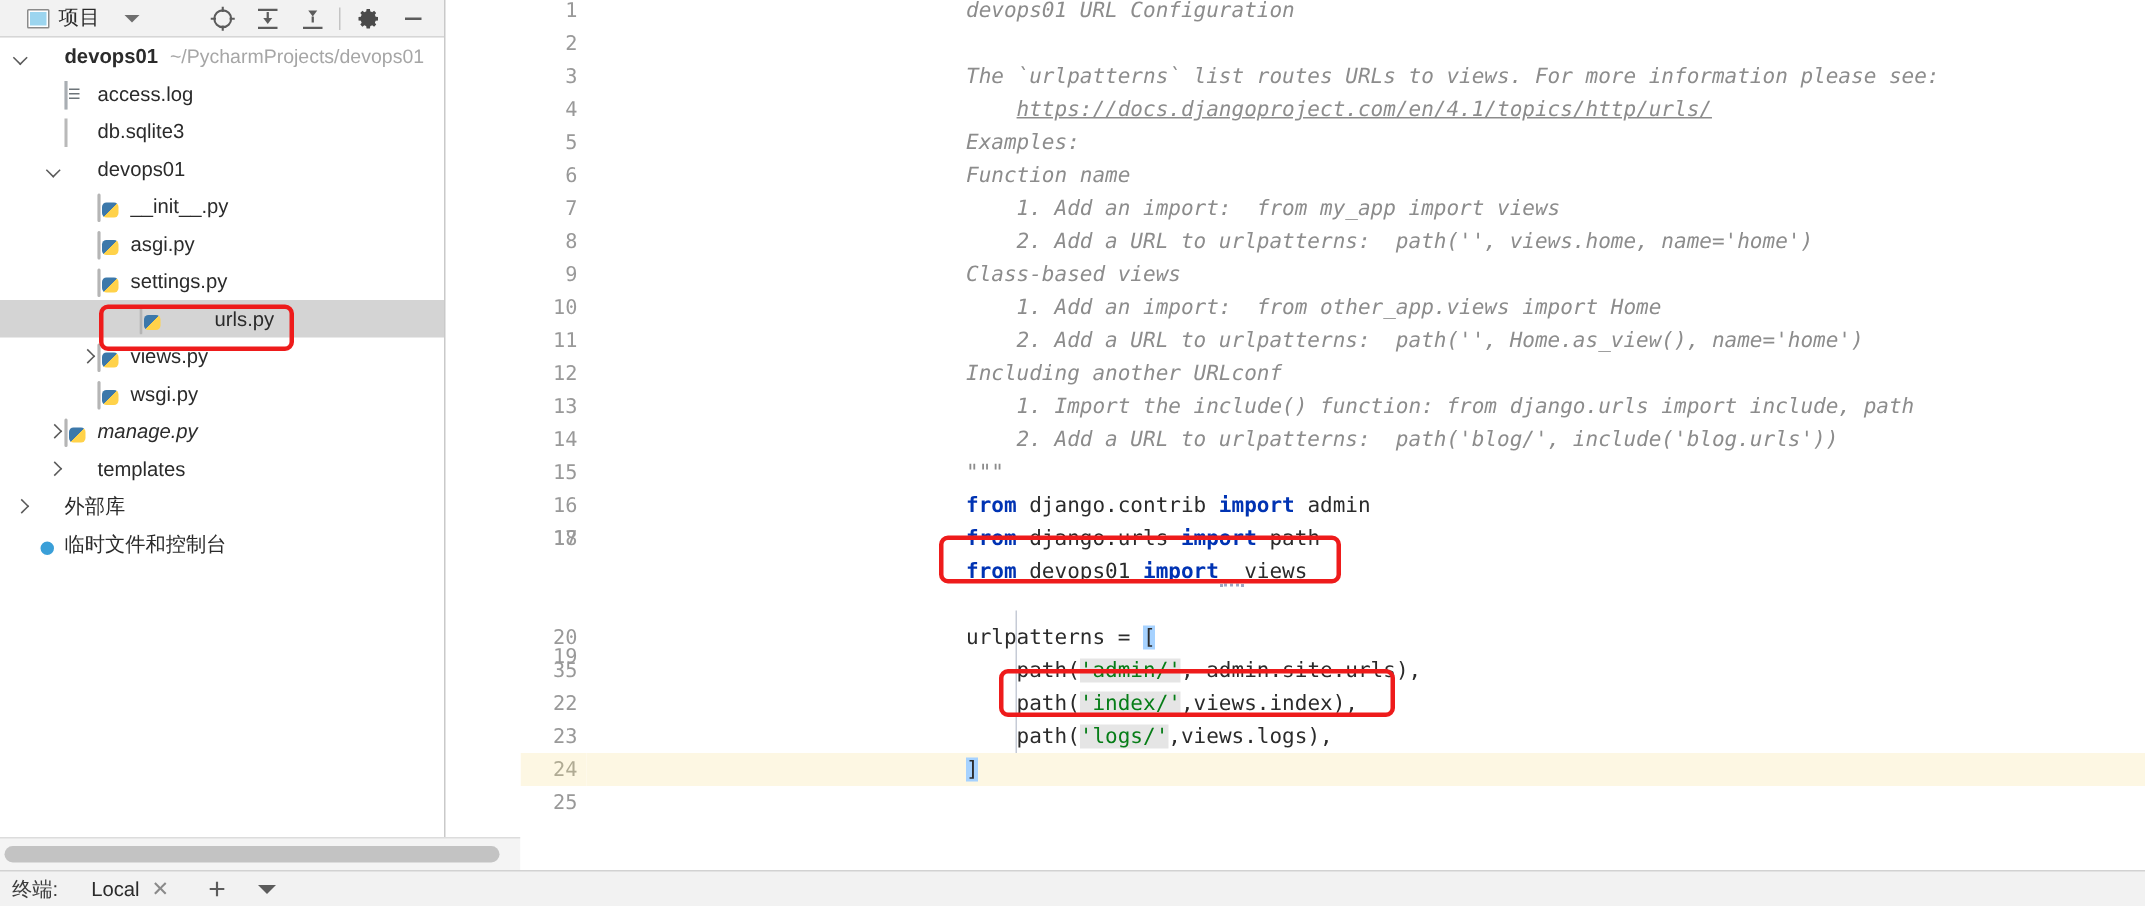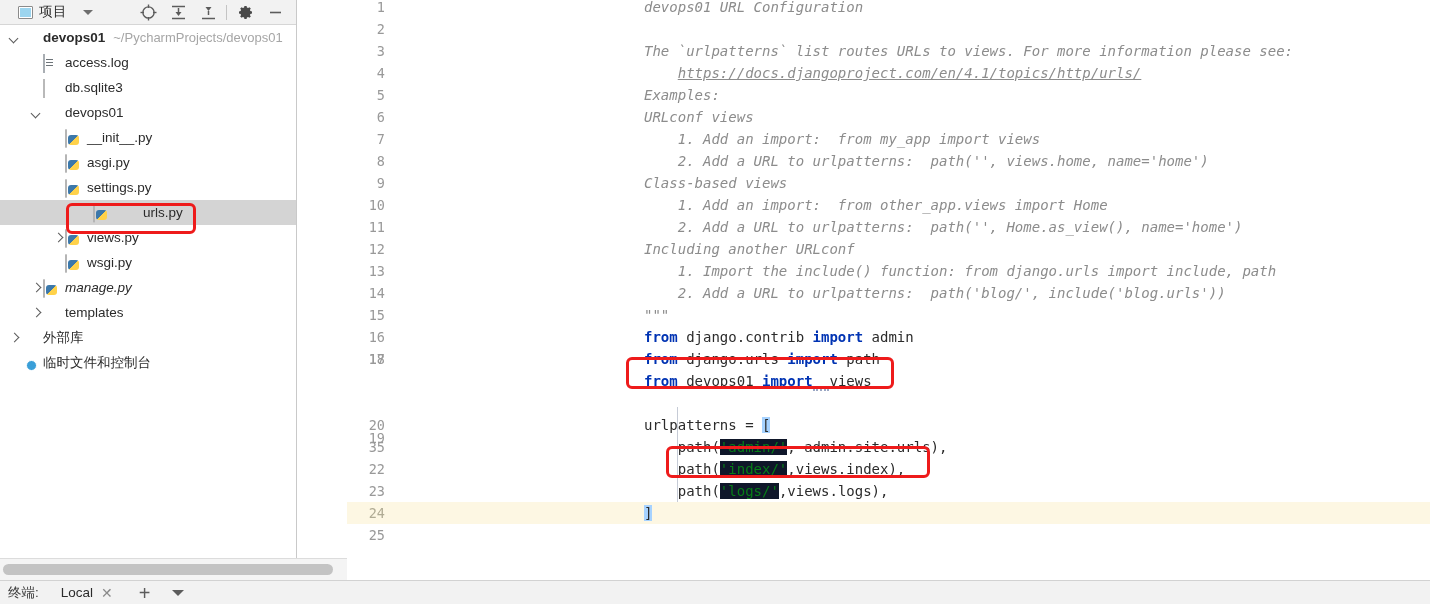--- a/index.html
+++ b/index.html
@@ -100,21 +100,21 @@
        font-family:"DejaVu Sans Mono","Liberation Mono",monospace;
        font-size:13.5px;color:#999999;line-height:22px;}
   .gln.current{color:#b0ab94;}
   .gutter-current{position:absolute;left:0;width:44px;height:22px;background:#fdf7e3;}
   .code{position:absolute;left:253px;
        font-family:"DejaVu Sans Mono","Liberation Mono",monospace;
        font-size:14px;line-height:22px;white-space:pre;color:#2b2b2b;}
   .doc{color:#8c8c8c;font-style:italic;}
   .lnk{color:#8c8c8c;font-style:italic;text-decoration:underline;}
   .kw{color:#0033b3;font-weight:bold;}
-  .str{color:#067d17;background:#0f172a;}
+  .str{color:#067d17;background:#e5e5e5;}
   .caret-sel{background:#a6d2ff;}
   .squiggle{border-bottom:2px dotted #9aa7c4;}
   .guide{position:absolute;width:1px;background:#c6cbd6;}
 
   .watermark{
     position:absolute;right:10px;bottom:2px;
     font-size:14px;color:#d2d2d2;letter-spacing:1px;
     font-family:"Liberation Sans","DejaVu Sans",sans-serif;
   }
 
@@ -294,21 +294,21 @@
         <div class="gln current" style="top: 502px;">24</div>
         <div class="gln" style="top: 524px;">25</div>
       </div>
     <div class="code-area" id="codearea">
 
       <div class="guide" style="left:286px;top:407px;height:96px;"></div>
     <div class="code" style="top: -4px;"><span class="doc">devops01 URL Configuration</span></div>
         <div class="code" style="top: 40px;"><span class="doc">The `urlpatterns` list routes URLs to views. For more information please see:</span></div>
         <div class="code" style="top: 62px;">    <span class="lnk">https://docs.djangoproject.com/en/4.1/topics/http/urls/</span></div>
         <div class="code" style="top: 84px;"><span class="doc">Examples:</span></div>
-        <div class="code" style="top: 106px;"><span class="doc">URLconf views</span></div>
+        <div class="code" style="top: 106px;"><span class="doc">Function name</span></div>
         <div class="code" style="top: 128px;"><span class="doc">    1. Add an import:  from my_app import views</span></div>
         <div class="code" style="top: 150px;"><span class="doc">    2. Add a URL to urlpatterns:  path('', views.home, name='home')</span></div>
         <div class="code" style="top: 172px;"><span class="doc">Class-based views</span></div>
         <div class="code" style="top: 194px;"><span class="doc">    1. Add an import:  from other_app.views import Home</span></div>
         <div class="code" style="top: 216px;"><span class="doc">    2. Add a URL to urlpatterns:  path('', Home.as_view(), name='home')</span></div>
         <div class="code" style="top: 238px;"><span class="doc">Including another URLconf</span></div>
         <div class="code" style="top: 260px;"><span class="doc">    1. Import the include() function: from django.urls import include, path</span></div>
         <div class="code" style="top: 282px;"><span class="doc">    2. Add a URL to urlpatterns:  path('blog/', include('blog.urls'))</span></div>
         <div class="code" style="top: 304px;"><span class="doc">"""</span></div>
         <div class="code" style="top: 326px;"><span class="kw">from</span> django.contrib <span class="kw">import</span> admin</div>

